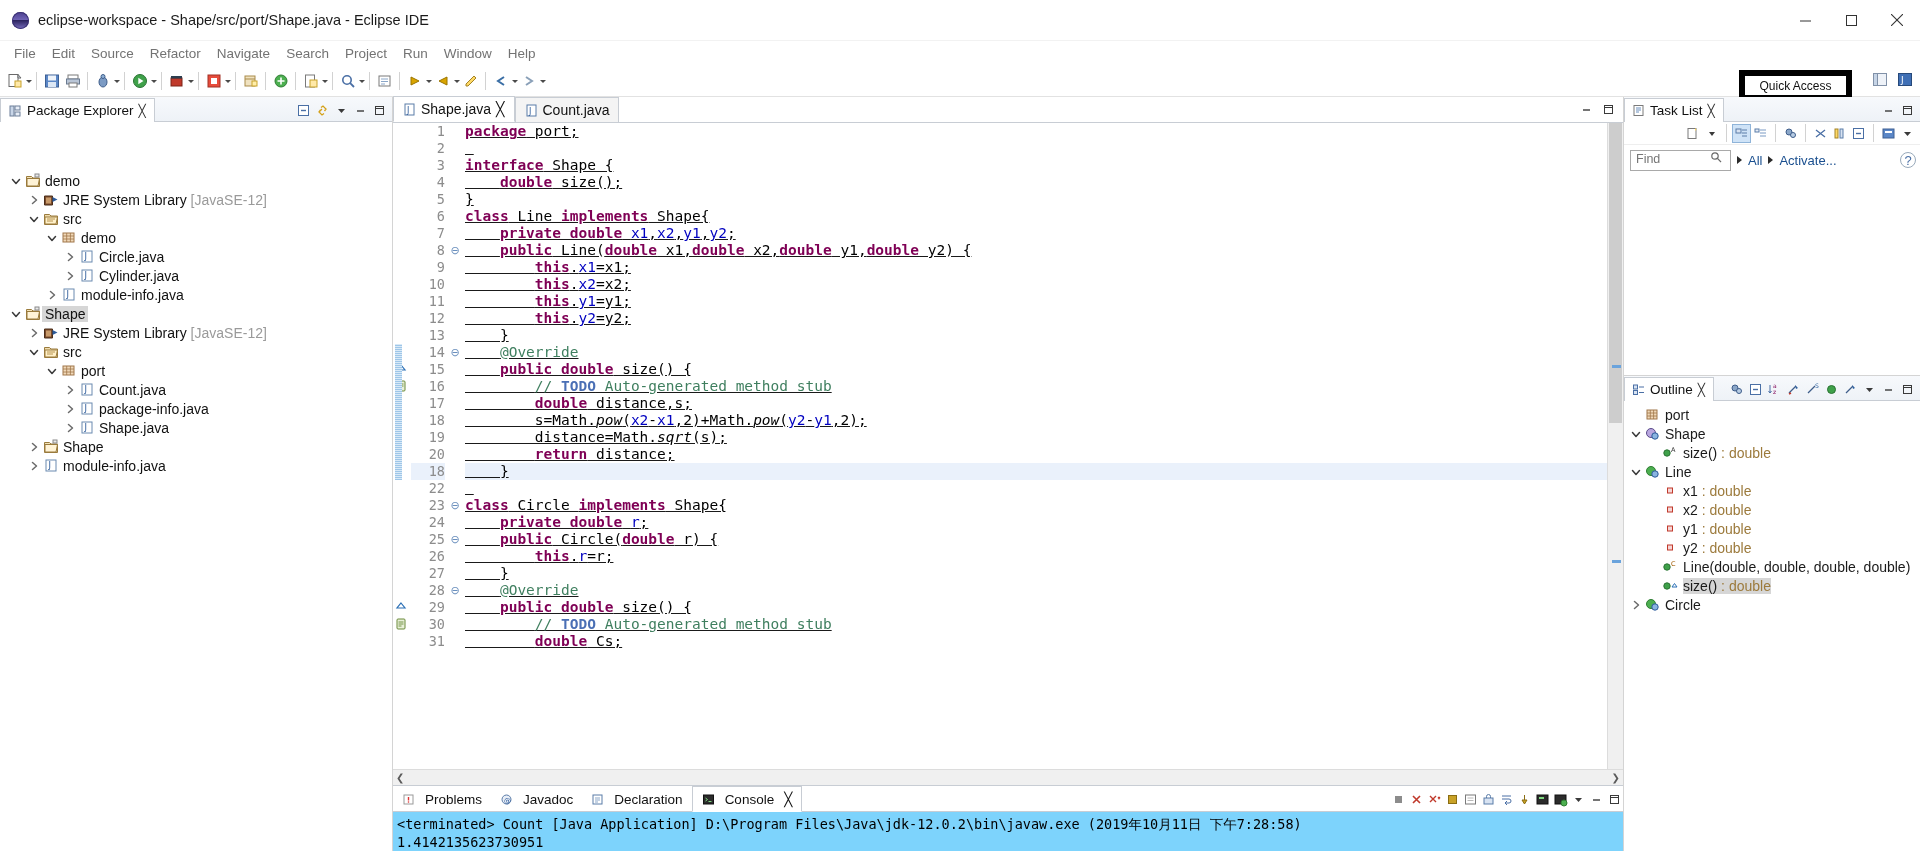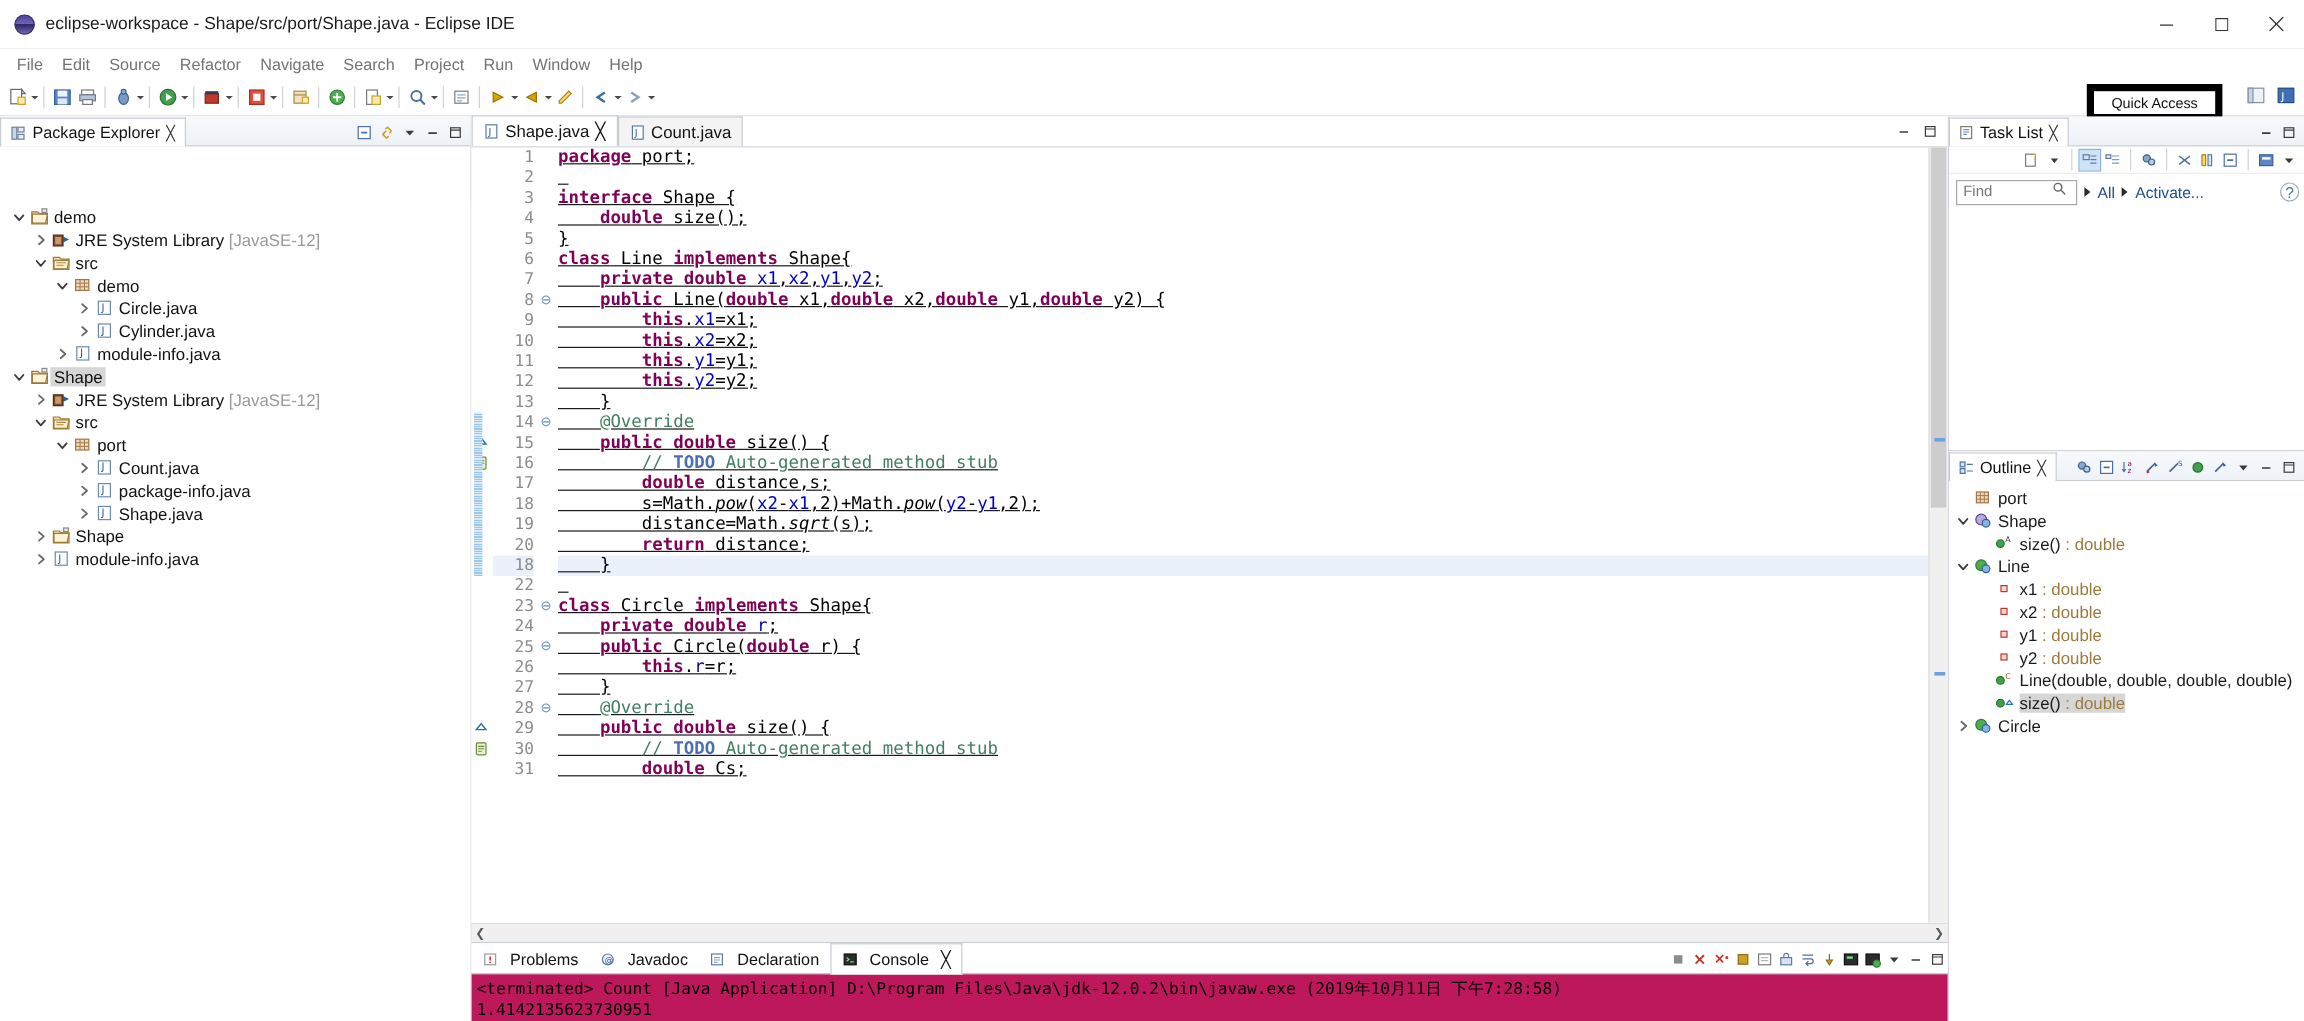--- a/index.html
+++ b/index.html
@@ -95,21 +95,21 @@
   .hbar{height:15px;flex:none;background:#f0f0f0;border-top:1px solid #dcdcdc;display:flex;
         align-items:center;justify-content:space-between;padding:0 3px;color:#5a5a5a;font-size:10px;}
   .annot{position:absolute;left:0;width:18px;}
 
   
   .console{height:auto;flex:none;display:flex;flex-direction:column;border-top:1px solid #c8cdd4;background:#fff;}
   .ctabrow{height:25px;display:flex;align-items:flex-end;background:#fff;position:relative;flex:none;}
   .ctab{height:24px;display:flex;align-items:center;gap:10px;padding:0 9px;font-size:13.5px;color:#111;}
   .ctab.active{background:#fff;border:1px solid #c8cdd4;border-bottom:1px solid #fff;position:relative;top:1px;}
   .ctools{margin-left:auto;display:flex;align-items:center;gap:1px;padding-bottom:3px;}
-  .cbody{background:#be185d;padding:3px 0 0 4px;font-family:"DejaVu Sans Mono",monospace;
+  .cbody{background:#7dd3fc;padding:3px 0 0 4px;font-family:"DejaVu Sans Mono",monospace;
          font-size:13.5px;line-height:18px;color:#000;border-top:1px solid #c8cdd4;}
   .cterm{color:#000;}
 
   
   .right{width:296px;flex:none;display:flex;flex-direction:column;background:#6d28d9;}
   .tasklist{height:278px;flex:none;border-bottom:1px solid #d4d4d4;}
   .tl-tools{height:22px;display:flex;align-items:center;justify-content:flex-end;gap:2px;padding-right:4px;
             border-bottom:1px solid #eee;}
   .tl-find{height:26px;display:flex;align-items:center;padding:2px 4px 0 6px;gap:6px;}
   .findbox{flex:none;width:93px;height:19px;border:1px solid #a9a9a9;background:#fff;display:flex;

